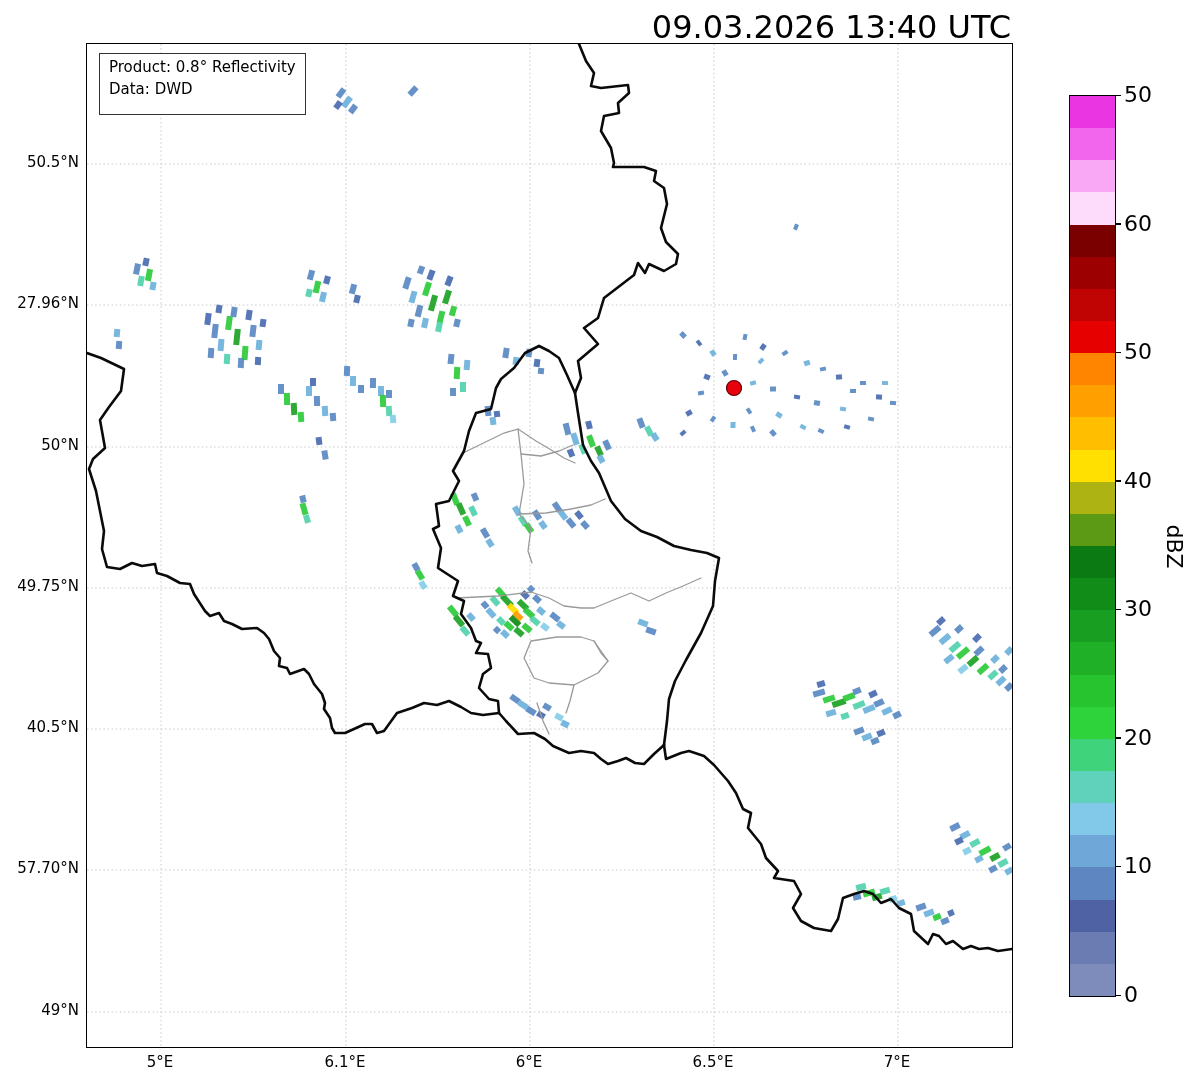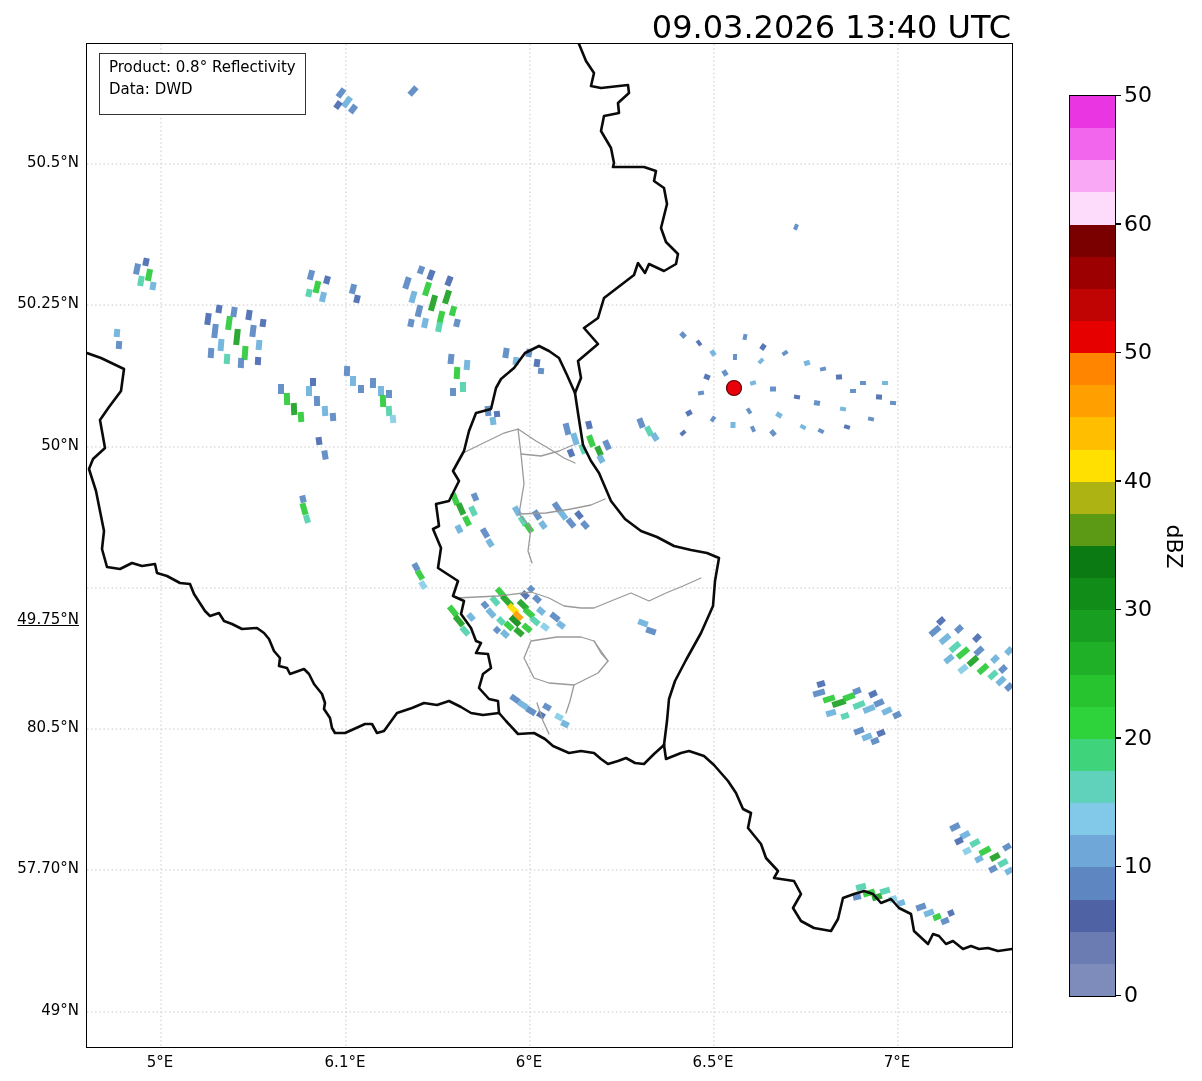--- a/index.html
+++ b/index.html
@@ -311,24 +311,24 @@
         <circle cx="733" cy="387" r="7.5" fill="#e8000b" stroke="#5e0008" stroke-width="1.2"></circle>
       </svg>
     <div id="infobox">
       <div>Product: 0.8° Reflectivity</div>
       <div>Data: DWD</div>
     </div>
   </div>
 
   <div id="lat-labels">
       <div class="lat-lab" style="top: 153px;">50.5°N</div>
-      <div class="lat-lab" style="top: 294px;">50.25°N</div>
+      <div class="lat-lab" style="top: 294px;">27.96°N</div>
       <div class="lat-lab" style="top: 436px; padding-left: 29px;">50°N</div>
-      <div class="lat-lab" style="top: 610px; text-decoration: underline;">49.75°N</div>
-      <div class="lat-lab" style="top: 718px;">80.5°N</div>
+      <div class="lat-lab" style="top: 577px;">49.75°N</div>
+      <div class="lat-lab" style="top: 718px;">40.5°N</div>
       <div class="lat-lab" style="top: 859px;">57.70°N</div>
       <div class="lat-lab" style="top: 1001px; padding-left: 36px;">49°N</div>
     </div>
   <div id="lon-labels">
       <div class="lon-lab" style="left: 160px;">5°E</div>
       <div class="lon-lab" style="left: 345px;">6.1°E</div>
       <div class="lon-lab" style="left: 529px;">6°E</div>
       <div class="lon-lab" style="left: 713px;">6.5°E</div>
       <div class="lon-lab" style="left: 897px;">7°E</div>
     </div>

